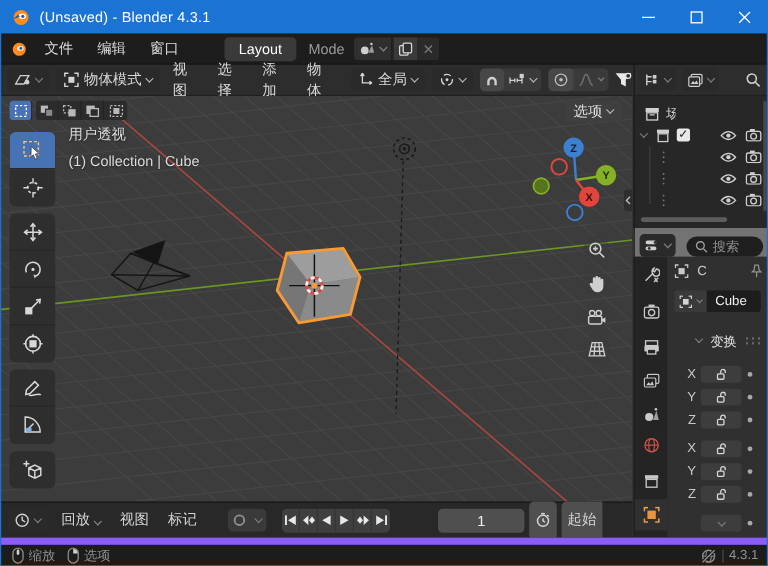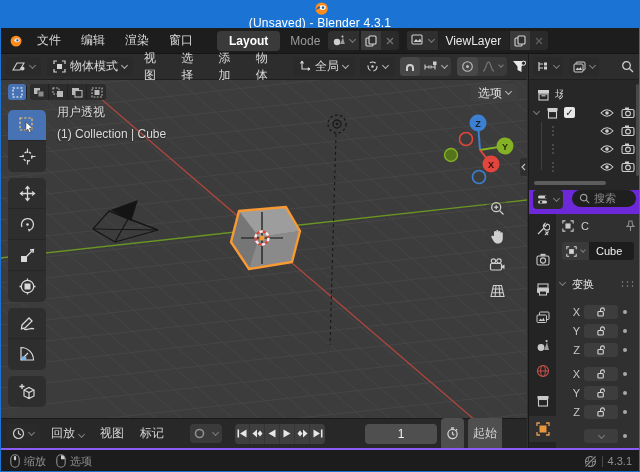--- a/index.html
+++ b/index.html
@@ -2,30 +2,30 @@
 <html><head>
 <meta charset="utf-8">
 <style>
   * { box-sizing: border-box; margin:0; padding:0; }
   html,body { width:640px; height:472px; overflow:hidden; }
   body { position:relative; background:#303030; font-family:"Liberation Sans","DejaVu Sans",sans-serif; }
   .abs { position:absolute; }
   svg { display:block; }
 
   
-  #titlebar { left:0; top:0; width:640px; height:28px; background:#1b74d3; display:flex; align-items:center; color:#fff; font-size:12px;flex-direction:column; }
+  #titlebar { left:0; top:0; width:640px; height:28px; background:#1b74d3; display:flex; align-items:center; color:#fff; font-size:12px; }
   #titlebar .logo { margin:0 8px 0 9px; }
   #titlebar .title { letter-spacing:.2px; }
   .win-controls { margin-left:auto; display:flex; height:100%; }
   .win-btn { width:40px; height:100%; display:flex; align-items:center; justify-content:center; }
 
   
   #topbar { left:0; top:28px; width:640px; height:26px; background:#1d1d1d; display:flex; align-items:center; font-size:12px; color:#d9d9d9; border-bottom:1px solid #141414; }
   #topbar .menu { padding:3px 7px; margin:0 3px; border-radius:3px; }
-  #topbar .ws-active { background:#3a3a3a; color:#fff; padding:3px 12px; border-radius:4px; margin-left:14px;font-weight:bold; }
+  #topbar .ws-active { background:#3a3a3a; color:#fff; padding:3px 12px; border-radius:4px; margin-left:28px; }
   #topbar .ws-next { color:#9a9a9a; margin-left:10px; white-space:nowrap; overflow:hidden; }
   .idwidget { display:flex; align-items:center; height:19px; margin-left:8px; border-radius:3px; overflow:hidden; flex:none; }
   .idwidget .icobtn { background:#2f2f2f; height:100%; display:flex; align-items:center; padding:0 4px; border-right:1px solid #1d1d1d; }
   .idwidget .name { background:#232323; height:100%; display:flex; align-items:center; padding:0 6px; color:#e8e8e8; }
   .idwidget .sq { background:#3a3a3a; height:100%; display:flex; align-items:center; padding:0 4px; border-left:1px solid #1d1d1d; }
   .idwidget .xbtn { background:#2a2a2a; color:#8b8b8b; height:100%; display:flex; align-items:center; padding:0 5px; font-size:11px; }
 
   .chev { width:5px; height:5px; border-right:1.3px solid #b5b5b5; border-bottom:1.3px solid #b5b5b5; transform:rotate(45deg); display:inline-block; margin-left:4px; margin-top:-3px; flex:none; }
   .chev.dim { border-color:#7d7d7d; }
 
@@ -40,21 +40,21 @@
   
   #outliner-header { left:528px; top:54px; width:112px; height:26px; background:#2d2d2d; border-left:1px solid #191919; border-bottom:1px solid #1f1f1f; display:flex; align-items:center; }
   #outliner-body { left:528px; top:80px; width:112px; height:110px; background:#272727; border-left:1px solid #191919; font-size:11px; color:#cfcfcf; overflow:hidden; }
   .ol-row { position:absolute; left:0; width:112px; height:17px; display:flex; align-items:center; }
   .ol-right { position:absolute; right:6px; display:flex; gap:7px; align-items:center; }
   .checkbox { width:11px; height:11px; background:#e8e8e8; border-radius:2px; color:#222; font-size:10px; line-height:11px; text-align:center; font-weight:bold; }
   #ol-hscroll { position:absolute; left:5px; top:101px; width:72px; height:4px; border-radius:2px; background:#5d5d5d; }
   #ol-vscroll { position:absolute; right:1px; top:4px; width:3px; height:92px; border-radius:2px; background:#484848; }
 
   
-  #props-header { left:528px; top:190px; width:112px; height:24px; background:#6d28d9; border-left:1px solid #191919; display:flex; align-items:flex-start; }
+  #props-header { left:528px; top:190px; width:112px; height:24px; background:#737373; border-left:1px solid #191919; display:flex; align-items:flex-end; }
   .searchbox { display:flex; align-items:center; background:#1f1f1f; border-radius:9px; height:17px; padding:0 7px; margin-left:6px; color:#8f8f8f; font-size:11px; gap:4px; flex:1; margin-right:4px; }
   #props-body { left:528px; top:214px; width:112px; height:234px; background:#303030; border-left:1px solid #191919; }
   #prop-tabs { position:absolute; left:0; top:0; width:27px; height:234px; background:#242424; }
   .ptab { position:absolute; left:0; width:27px; height:26px; display:flex; align-items:center; justify-content:center; }
   .ptab.active { background:#303030; }
   #prop-content { position:absolute; left:27px; top:0; right:0; bottom:0; font-size:11px; color:#cdcdcd; }
   .trow { position:absolute; height:16px; display:flex; align-items:center; }
   .axislabel { width:14px; text-align:right; margin-right:4px; color:#c9c9c9; }
   .lockfield { width:34px; height:14px; background:#3d3d3d; border-radius:3px; display:flex; align-items:center; justify-content:center; }
   .deco-dot { width:4px; height:4px; border-radius:50%; background:#a8a8a8; margin-left:5px; }
@@ -83,21 +83,21 @@
   
   #timeline { left:0; top:418px; width:527px; height:30px; background:#282828; display:flex; align-items:center; font-size:12px; color:#d5d5d5; border-top:1px solid #1a1a1a; }
   #timeline .menu { padding:3px 5px; margin:0 3px; }
   .playgroup { display:flex; align-items:center; background:#3f3f3f; border-radius:4px; height:20px; overflow:hidden; margin-left:10px; }
   .pbtn { width:15px; height:100%; display:flex; align-items:center; justify-content:center; border-right:1px solid #353535; }
   .pbtn:last-child { border-right:none; }
   .framefield { width:72px; height:20px; background:#4f4f4f; border-radius:4px; color:#f2f2f2; display:flex; align-items:center; justify-content:center; margin-left:40px; font-size:12px; }
   .tlbtn { height:32px; background:#4f4f4f; border-radius:4px; display:flex; align-items:center; justify-content:center; margin-left:4px; padding:0 5px; }
 
   
-  #statusbar { left:0; top:448px; width:640px; height:24px; background:#1c1c1c; display:flex; align-items:center; font-size:11px; color:#909090; border-top:2px solid #8b5cf6; }
+  #statusbar { left:0; top:448px; width:640px; height:24px; background:#1c1c1c; display:flex; align-items:center; font-size:11px; color:#909090; border-top:6px solid #8b5cf6; }
   .sb-item { display:flex; align-items:center; gap:4px; margin-left:10px; }
   #sb-right { margin-left:auto; margin-right:8px; display:flex; align-items:center; gap:5px; }
   .vline { width:1px; height:11px; background:#4a4a4a; }
 
   #frame-border { left:0; top:0; width:640px; height:472px; border:1px solid #1b74d3; border-top:none; pointer-events:none; z-index:50; }
 </style>
 </head>
 <body>
 
 <div id="titlebar" class="abs">
@@ -132,21 +132,20 @@
 <div id="topbar" class="abs">
   <span style="margin:0 4px 0 8px">
     <svg width="15" height="15" viewBox="0 0 16 16">
         <circle cx="8.6" cy="8.6" r="5.8" fill="#ff8c1a"></circle>
         <ellipse cx="9.6" cy="7.8" rx="2.9" ry="2.1" fill="#e8e8e8"></ellipse>
         <circle cx="10" cy="7.8" r="1.2" fill="#25578f"></circle>
       </svg>
   </span>
   <span class="menu">文件</span>
   <span class="menu">编辑</span>
-  <span class="menu">渲染</span>
   <span class="menu">窗口</span>
 
   <span class="ws-active">Layout</span>
   <span class="ws-next">Mode</span>
 
   <div class="idwidget">
     <span class="icobtn">
       <svg width="14" height="13" viewBox="0 0 14 13">
           <circle cx="5" cy="8" r="3.2" fill="#cfcfcf"></circle>
           <path d="M8 10 L11 3.5 L12.8 10 Z" fill="#9a9a9a"></path>
@@ -160,43 +159,20 @@
           <rect x="4" y="1" width="7" height="8" rx="1" fill="#2f2f2f" stroke="#d8d8d8" stroke-width="1.1"></rect>
         </svg>
     </span>
     <span class="xbtn">
       <svg width="8" height="8" viewBox="0 0 8 8">
           <path d="M1 1 L7 7 M7 1 L1 7" stroke="#777" stroke-width="1.2"></path>
         </svg>
     </span>
   </div>
 
-  <div class="idwidget">
-    <span class="icobtn">
-      <svg width="14" height="13" viewBox="0 0 14 13">
-          <rect x="1" y="1" width="10" height="9" rx="1" fill="none" stroke="#cfcfcf" stroke-width="1.1"></rect>
-          <path d="M2.5 8 L5 5 L7 7 L9 4.5 L10.5 8 Z" fill="#cfcfcf"></path>
-        </svg>
-      <span class="chev dim"></span>
-    </span>
-    <span class="name" style="width:70px">
-      <span>ViewLayer</span>
-    </span>
-    <span class="sq">
-      <svg width="12" height="12" viewBox="0 0 12 12">
-          <rect x="1" y="3" width="7" height="8" rx="1" fill="none" stroke="#d8d8d8" stroke-width="1.1"></rect>
-          <rect x="4" y="1" width="7" height="8" rx="1" fill="#2f2f2f" stroke="#d8d8d8" stroke-width="1.1"></rect>
-        </svg>
-    </span>
-    <span class="xbtn">
-      <svg width="8" height="8" viewBox="0 0 8 8">
-          <path d="M1 1 L7 7 M7 1 L1 7" stroke="#5f5f5f" stroke-width="1.2"></path>
-        </svg>
-    </span>
-  </div>
 </div>
 
 <div id="toolheader" class="abs">
   <span class="pill" style="margin-left:6px">
     <svg width="14" height="13" viewBox="0 0 14 13">
         <path d="M1 10 L5 3 L12 3 L8 10 Z" fill="none" stroke="#cfcfcf" stroke-width="1.1"></path>
         <circle cx="10.5" cy="8.5" r="2" fill="#cfcfcf"></circle>
       </svg>
     <span class="chev dim"></span>
   </span>
@@ -500,21 +476,21 @@
       <span style="background:#3a3a3a;height:18px;display:flex;align-items:center;padding:0 4px;border-radius:3px 0 0 3px">
         <svg width="11" height="11" viewBox="0 0 14 14">
             <path d="M1 4 L1 1 L4 1 M10 1 L13 1 L13 4 M13 10 L13 13 L10 13 M4 13 L1 13 L1 10" fill="none" stroke="#d5d5d5" stroke-width="1.3"></path>
             <rect x="4" y="4" width="6" height="6" fill="#d5d5d5"></rect>
           </svg>
         <span class="chev dim" style="width:4px;height:4px"></span>
       </span>
       <span class="namefield">Cube</span>
     </div>
 
-    <div class="trow" style="top:62px;left:0;right:6px">
+    <div class="trow" style="top:62px;left:20px;right:6px">
       <span class="chev dim" style="transform:rotate(45deg);margin-right:7px"></span>
       <span style="color:#e4e4e4">变换</span>
       <span class="grip" style="margin-left:auto"></span>
     </div>
 
     <div class="trow" style="top:90px;left:10px">
       <span class="axislabel">X</span>
       <span class="lockfield">
           <svg width="9" height="10" viewBox="0 0 10 11">
             <rect x="1" y="5" width="6" height="5" rx="1" fill="none" stroke="#d8d8d8" stroke-width="1.2"></rect>

